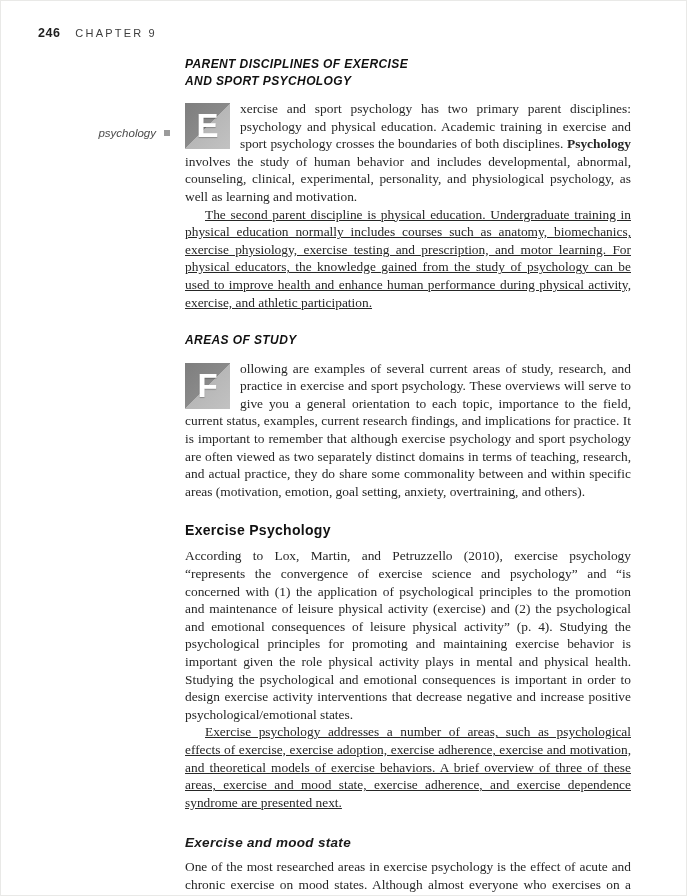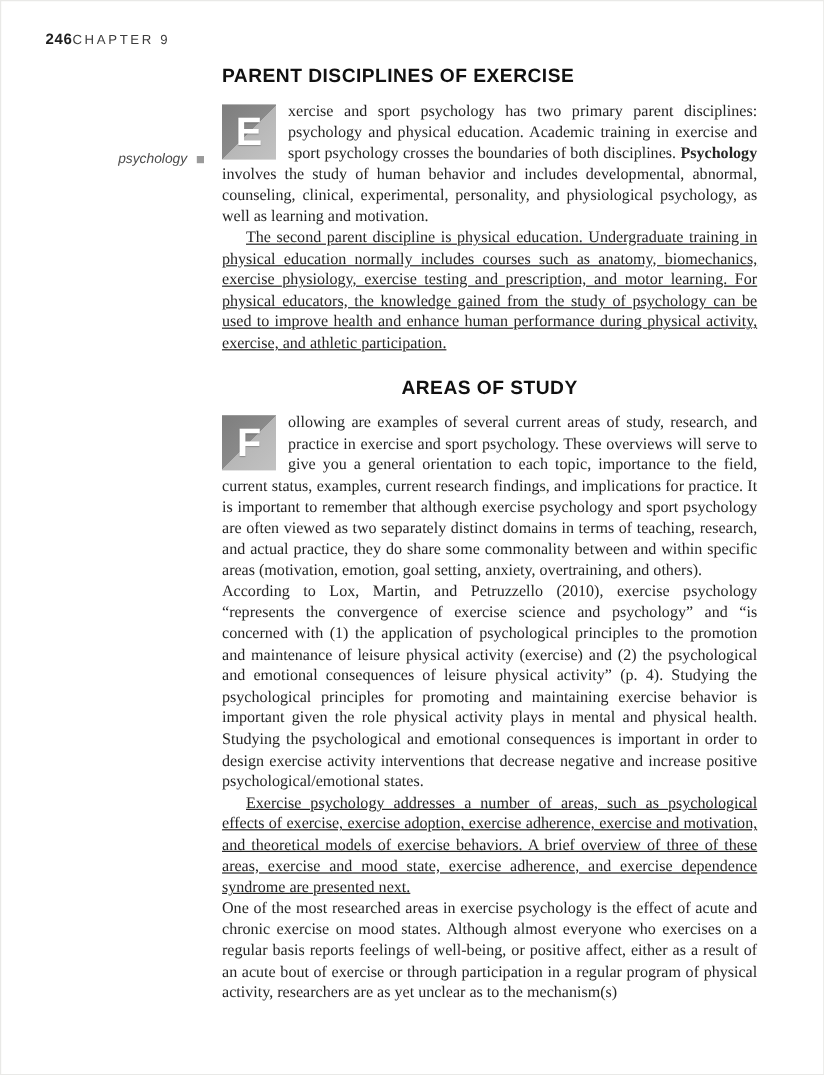--- a/index.html
+++ b/index.html
@@ -14,20 +14,21 @@
     font-family: "Liberation Serif", serif;
   }
 
   
   .running-head {
     position: absolute;
     top: 26px;
     left: 38px;
     display: flex;
     align-items: baseline;
+    gap: 15px;
     font-family: "Liberation Sans", sans-serif;
   }
   .page-number { font-size: 12.5px; font-weight: bold; color: #1f1f1f; letter-spacing: .5px; }
   .chapter-label { font-size: 11px; color: #3d3d3d; letter-spacing: 2.2px; }
 
   
   .margin-note {
     position: absolute;
     top: 127px;
     left: 30px;
@@ -52,24 +53,25 @@
     position: absolute;
     left: 185px;
     top: 56px;
     width: 446px;
   }
 
   .a-head {
     margin: 0 0 11px 0;
     font-family: "Liberation Sans", sans-serif;
     font-weight: bold;
-    font-size: 16px;
+    font-size: 12px;
     line-height: 16.5px;
     letter-spacing: .4px;
     color: #111111;
+    font-style: italic;
   }
   .a-head .hl { display: block; }
 
   .b-head {
     margin: 22px 0 9px 0;
     font-family: "Liberation Sans", sans-serif;
     font-weight: bold;
     font-size: 14px;
     letter-spacing: .3px;
     color: #111111;
@@ -126,39 +128,42 @@
   <div class="margin-note">
     <span class="note-text">psychology</span>
     <span class="marker"></span>
   </div>
 
   <div class="content">
 
     <div class="section">
       <h1 class="a-head">
         <span class="hl">PARENT DISCIPLINES OF EXERCISE</span>
+        <span class="hl">AND SPORT PSYCHOLOGY</span>
       </h1>
       <p class="body-text clearfix">
         <span class="dropcap">E</span><span>xercise and sport psychology has two primary parent disciplines: psychology and physical education. Academic training in exercise and sport psychology crosses the boundaries of both disciplines. </span><span class="bold">Psychology</span><span> involves the study of human behavior and includes developmental, abnormal, counseling, clinical, experimental, personality, and physiological psychology, as well as learning and motivation.</span>
       </p>
       <p class="body-text indented">The second parent discipline is physical education. Undergraduate training in physical education normally includes courses such as anatomy, biomechanics, exercise physiology, exercise testing and prescription, and motor learning. For physical educators, the knowledge gained from the study of psychology can be used to improve health and enhance human performance during physical activity, exercise, and athletic participation.</p>
     </div>
 
     <div class="section">
-      <h1 class="a-head" style="margin-top:21px;text-align:center;">
+      <h1 class="a-head" style="margin-top:21px;">
         <span class="hl">AREAS OF STUDY</span>
       </h1>
       <p class="body-text clearfix">
         <span class="dropcap">F</span><span>ollowing are examples of several current areas of study, research, and practice in exercise and sport psychology. These overviews will serve to give you a general orientation to each topic, importance to the field, current status, examples, current research findings, and implications for practice. It is important to remember that although exercise psychology and sport psychology are often viewed as two separately distinct domains in terms of teaching, research, and actual practice, they do share some commonality between and within specific areas (motivation, emotion, goal setting, anxiety, overtraining, and others).</span>
       </p>
     </div>
 
     <div class="section">
+      <h2 class="b-head">Exercise Psychology</h2>
       <p class="body-text">According to Lox, Martin, and Petruzzello (2010), exercise psychology “represents the convergence of exercise science and psychology” and “is concerned with (1) the application of psychological principles to the promotion and maintenance of leisure physical activity (exercise) and (2) the psychological and emotional consequences of leisure physical activity” (p. 4). Studying the psychological principles for promoting and maintaining exercise behavior is important given the role physical activity plays in mental and physical health. Studying the psychological and emotional consequences is important in order to design exercise activity interventions that decrease negative and increase positive psychological/emotional states.</p>
       <p class="body-text indented">Exercise psychology addresses a number of areas, such as psychological effects of exercise, exercise adoption, exercise adherence, exercise and motivation, and theoretical models of exercise behaviors. A brief overview of three of these areas, exercise and mood state, exercise adherence, and exercise dependence syndrome are presented next.</p>
     </div>
 
     <div class="section">
+      <h3 class="c-head">Exercise and mood state</h3>
       <p class="body-text">One of the most researched areas in exercise psychology is the effect of acute and chronic exercise on mood states. Although almost everyone who exercises on a regular basis reports feelings of well-being, or positive affect, either as a result of an acute bout of exercise or through participation in a regular program of physical activity, researchers are as yet unclear as to the mechanism(s)</p>
     </div>
 
   </div>
 </div>
 
 </body></html>

